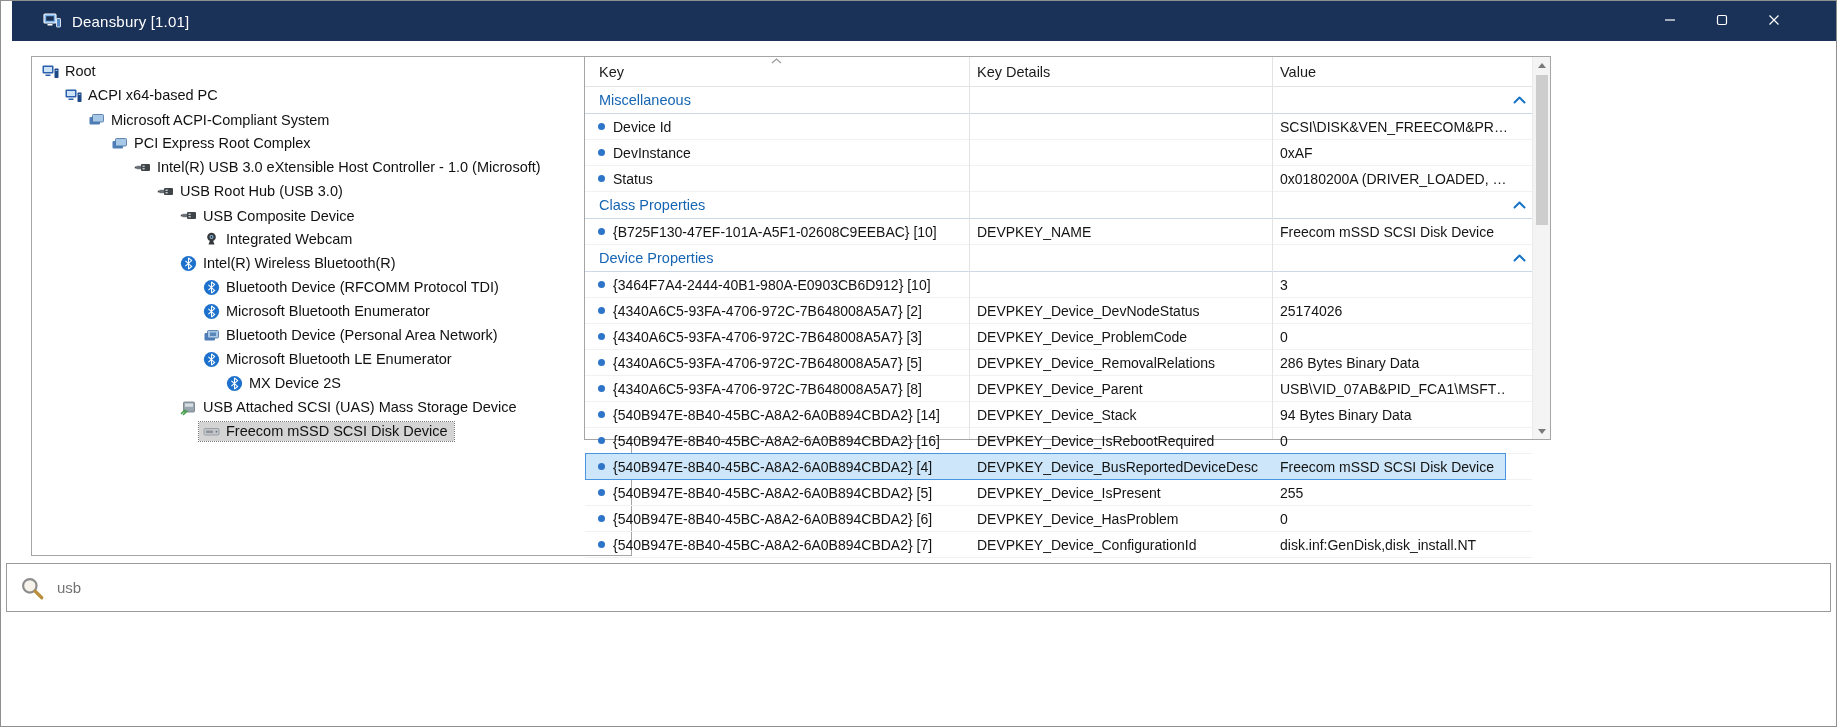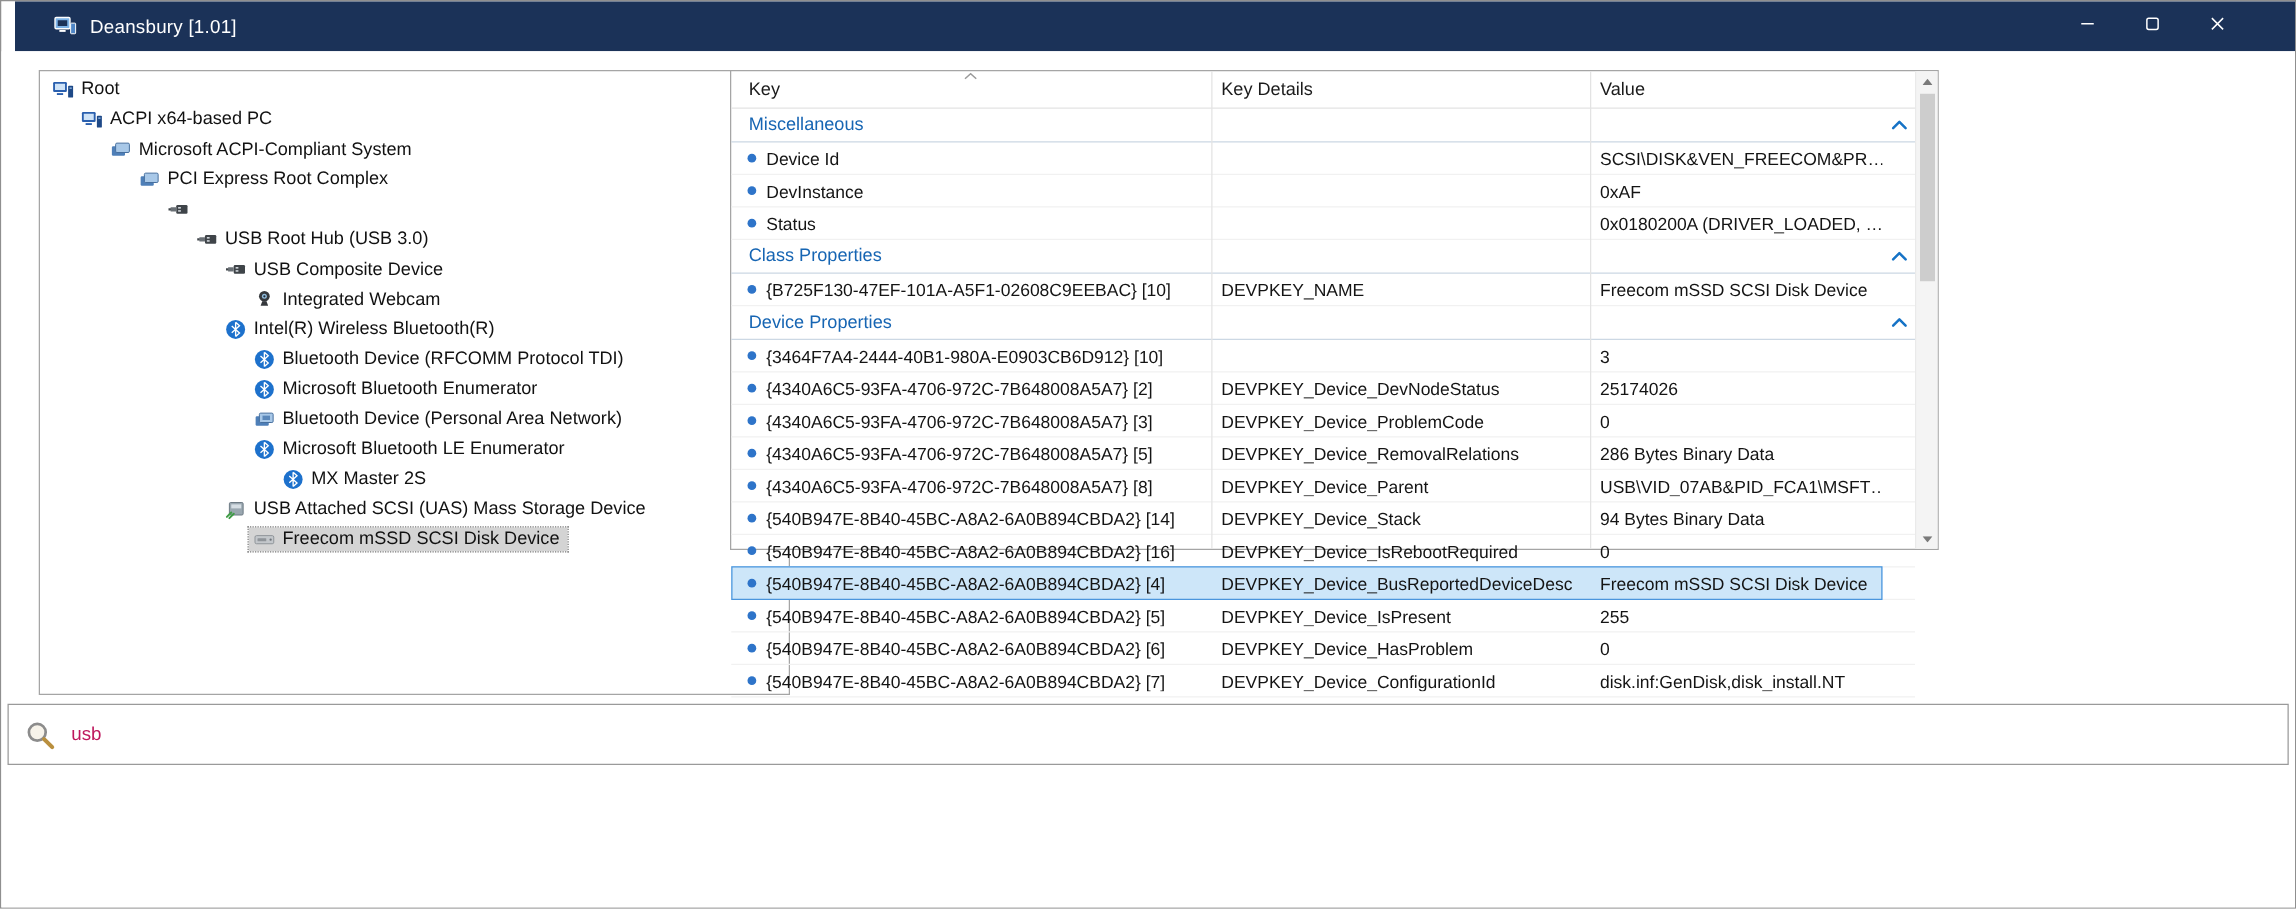--- a/index.html
+++ b/index.html
@@ -47,21 +47,21 @@
   .vline { position:absolute; top:0; bottom:0; width:1px; background:#e3e3e3; pointer-events:none; }
 
   .scrollbar { position:absolute; top:0; right:0; bottom:0; width:18px; background:#f4f4f4; border-left:1px solid #eaeaea; display:flex; flex-direction:column; align-items:center; }
   .sb-arrow { height:16px; display:flex; align-items:center; justify-content:center; width:100%; cursor:pointer; }
   .sb-thumb { width:12px; height:150px; background:#cdcdcd; margin-top:2px; cursor:pointer; }
   .sb-spacer { flex:1; }
 
   
   .search-bar { position:absolute; left:5px; right:5px; top:522px; height:49px; border:1px solid #9a9a9a; background:#fff; display:flex; align-items:center; padding-left:12px; }
   .search-icon { width:26px; height:26px; display:inline-flex; flex:none; }
-  .search-input { border:none; outline:none; font-size:15px; margin-left:12px; flex:1; font-family:inherit; color:#be185d; background:transparent; }
+  .search-input { border:none; outline:none; font-size:15px; margin-left:12px; flex:1; font-family:inherit; color:#737373; background:transparent; }
 </style>
 </head>
 <body>
 
 <div class="window">
 
   <div class="titlebar">
     <span class="app-icon">
       <svg viewBox="0 0 20 20" width="20" height="20">
           <rect x="2" y="3" width="12" height="9" rx="1" fill="#7db3e8" stroke="#ffffff" stroke-width="1.1"></rect>
@@ -147,20 +147,21 @@
           <span class="tree-node" style="margin-left: 98px;">
             <span class="tree-ic">
               <svg viewBox="0 0 17 17">
                 <rect x="7" y="5" width="9" height="7" rx="1" fill="#3f4449"></rect>
                 <rect x="8.5" y="6.6" width="2.2" height="1.3" fill="#cfd4d9"></rect>
                 <rect x="8.5" y="9.1" width="2.2" height="1.3" fill="#cfd4d9"></rect>
                 <rect x="2.5" y="6.8" width="4.5" height="3.4" fill="#6a7076"></rect>
                 <rect x="0.8" y="7.6" width="1.9" height="1.8" fill="#3f4449"></rect>
               </svg>
             </span>
+            <span>Intel(R) USB 3.0 eXtensible Host Controller - 1.0 (Microsoft)</span>
           </span>
         </div>
         <div class="tree-row">
           <span class="tree-node" style="margin-left: 121px;">
             <span class="tree-ic">
               <svg viewBox="0 0 17 17">
                 <rect x="7" y="5" width="9" height="7" rx="1" fill="#3f4449"></rect>
                 <rect x="8.5" y="6.6" width="2.2" height="1.3" fill="#cfd4d9"></rect>
                 <rect x="8.5" y="9.1" width="2.2" height="1.3" fill="#cfd4d9"></rect>
                 <rect x="2.5" y="6.8" width="4.5" height="3.4" fill="#6a7076"></rect>
@@ -178,21 +179,21 @@
                 <rect x="8.5" y="6.6" width="2.2" height="1.3" fill="#cfd4d9"></rect>
                 <rect x="8.5" y="9.1" width="2.2" height="1.3" fill="#cfd4d9"></rect>
                 <rect x="2.5" y="6.8" width="4.5" height="3.4" fill="#6a7076"></rect>
                 <rect x="0.8" y="7.6" width="1.9" height="1.8" fill="#3f4449"></rect>
               </svg>
             </span>
             <span>USB Composite Device</span>
           </span>
         </div>
         <div class="tree-row">
-          <span class="tree-node" style="margin-left: 167px; align-items: flex-end;">
+          <span class="tree-node" style="margin-left: 167px;">
             <span class="tree-ic">
               <svg viewBox="0 0 17 17">
                 <circle cx="8.5" cy="6" r="4.3" fill="#35383c"></circle>
                 <circle cx="8.5" cy="6" r="2" fill="#8fb9d9"></circle>
                 <circle cx="8.5" cy="6" r="0.9" fill="#1d2a36"></circle>
                 <path d="M6.8 10 L5.5 13.5 L11.5 13.5 L10.2 10 Z" fill="#35383c"></path>
               </svg>
             </span>
             <span>Integrated Webcam</span>
           </span>
@@ -254,21 +255,21 @@
           </span>
         </div>
         <div class="tree-row">
           <span class="tree-node" style="margin-left: 190px;">
             <span class="tree-ic">
               <svg viewBox="0 0 17 17">
                 <circle cx="8.5" cy="8.5" r="7.6" fill="#1d71cc"></circle>
                 <path d="M8.5 2.8 V14.2 M8.5 2.8 L11.6 5.6 L5.4 11.2 M5.4 5.8 L11.6 11.4 L8.5 14.2" stroke="#fff" stroke-width="1.1" fill="none"></path>
               </svg>
             </span>
-            <span>MX Master 2S</span>
+            <span>MX Device 2S</span>
           </span>
         </div>
         <div class="tree-row">
           <span class="tree-node" style="margin-left: 144px;">
             <span class="tree-ic">
               <svg viewBox="0 0 17 17">
                 <rect x="3.5" y="3" width="11" height="10" rx="1" fill="#9aa7b0" stroke="#6d7a84" stroke-width="0.8"></rect>
                 <rect x="5" y="4.5" width="8" height="3.2" fill="#d6dee4"></rect>
                 <path d="M1.5 14.5 L5 11 M3.5 15.5 L7 12" stroke="#3f9c45" stroke-width="1.6" stroke-linecap="round"></path>
               </svg>

